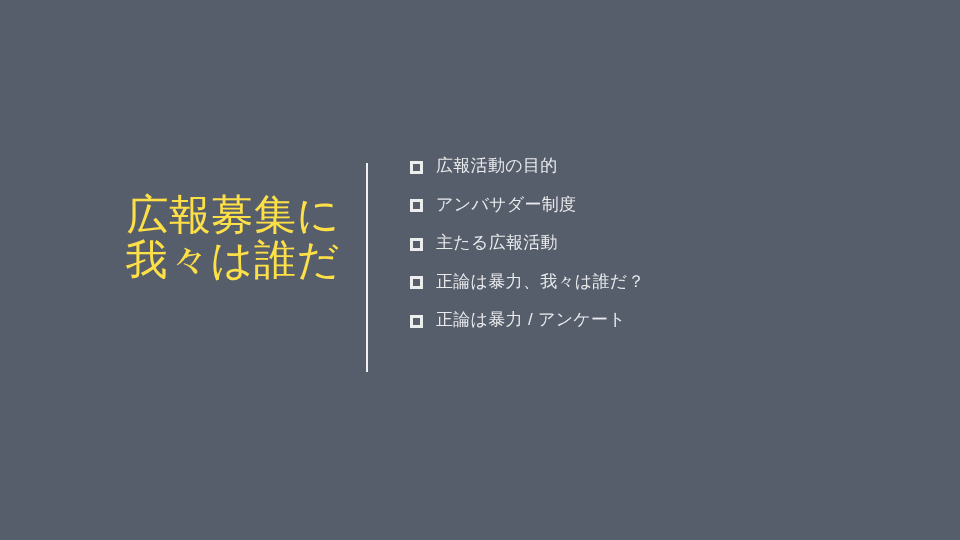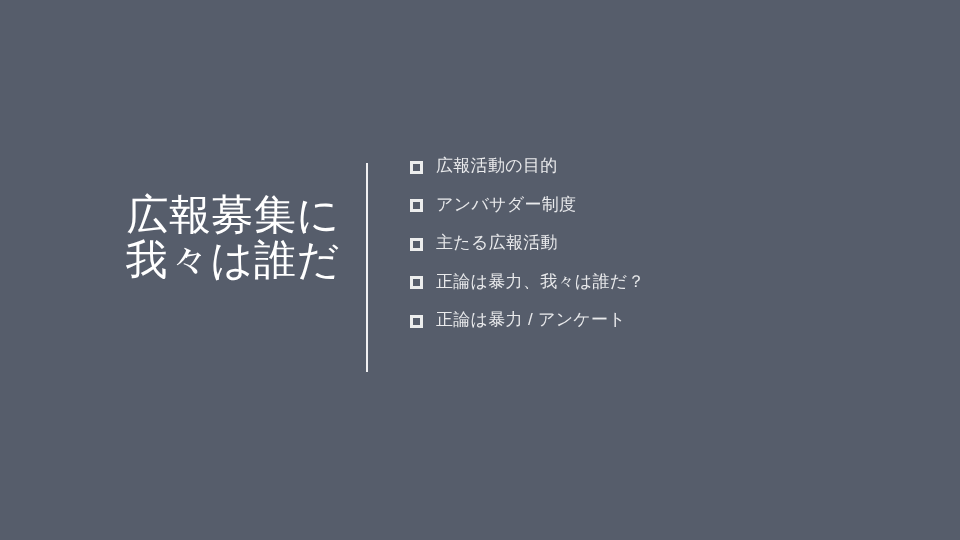--- a/index.html
+++ b/index.html
@@ -23,21 +23,21 @@
   
   #title-block {
     position: absolute;
     left: 40px;
     top: 192px;
     width: 300px;
     text-align: right;
   }
   .title-line {
     display: block;
-    color: #ffffff;
+    color: #fde047;
     font-size: 42px;
     line-height: 45px;
     font-weight: 300;
     letter-spacing: 0.5px;
     white-space: nowrap;
   }
 
   
   #divider {
     position: absolute;

